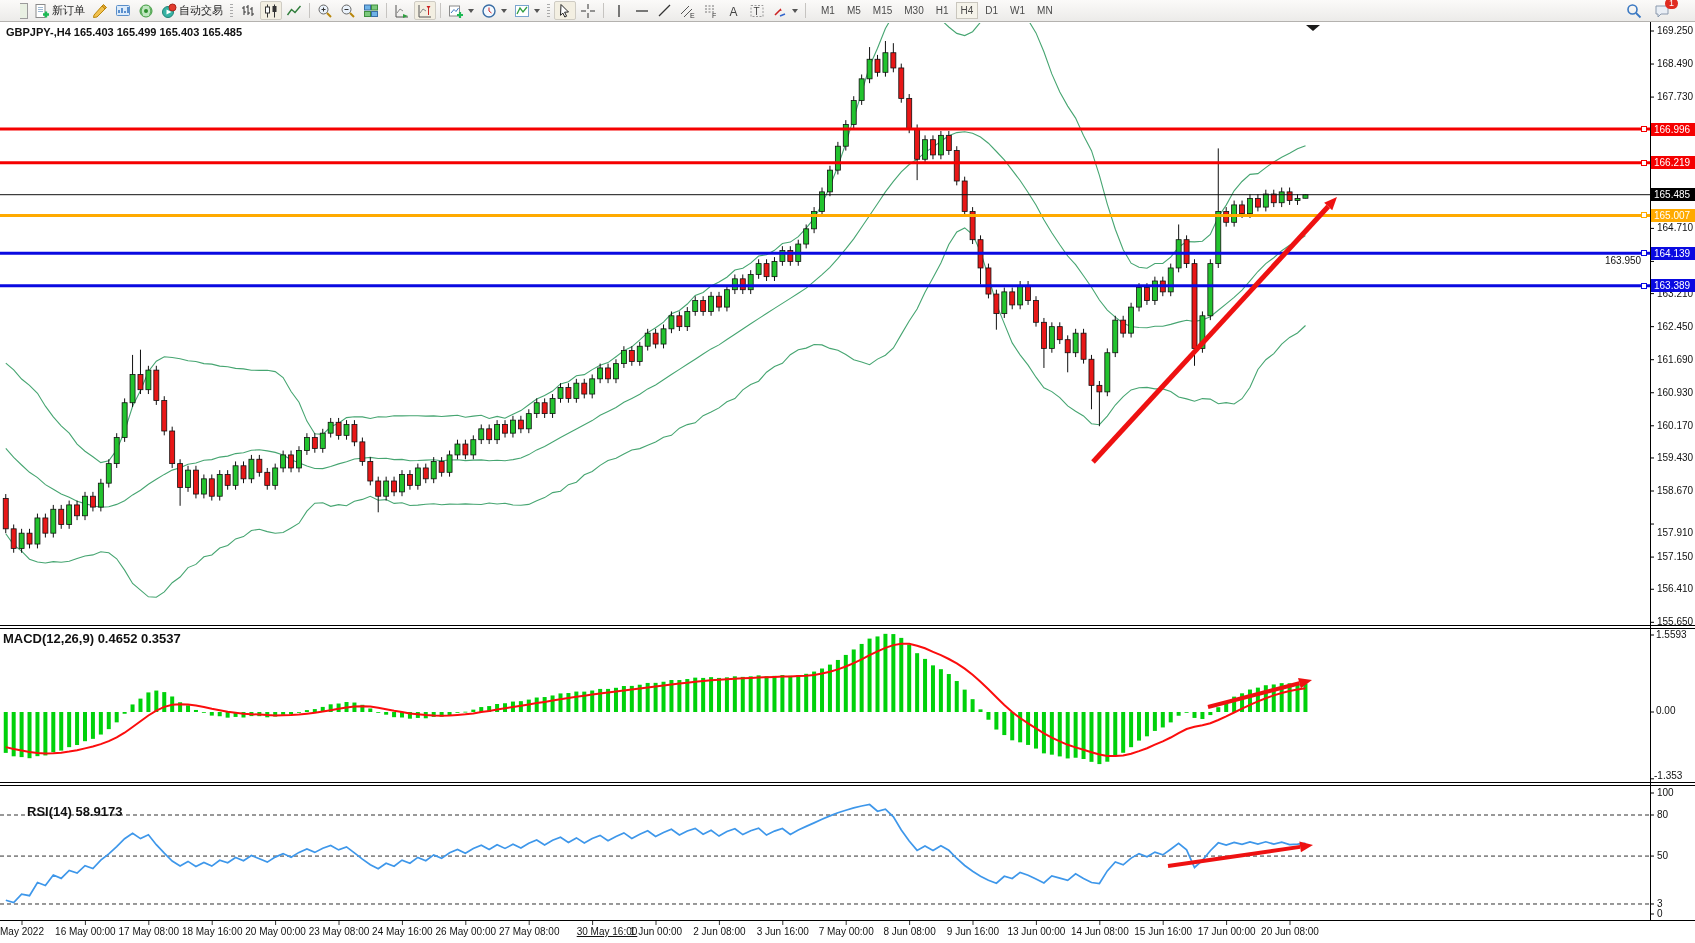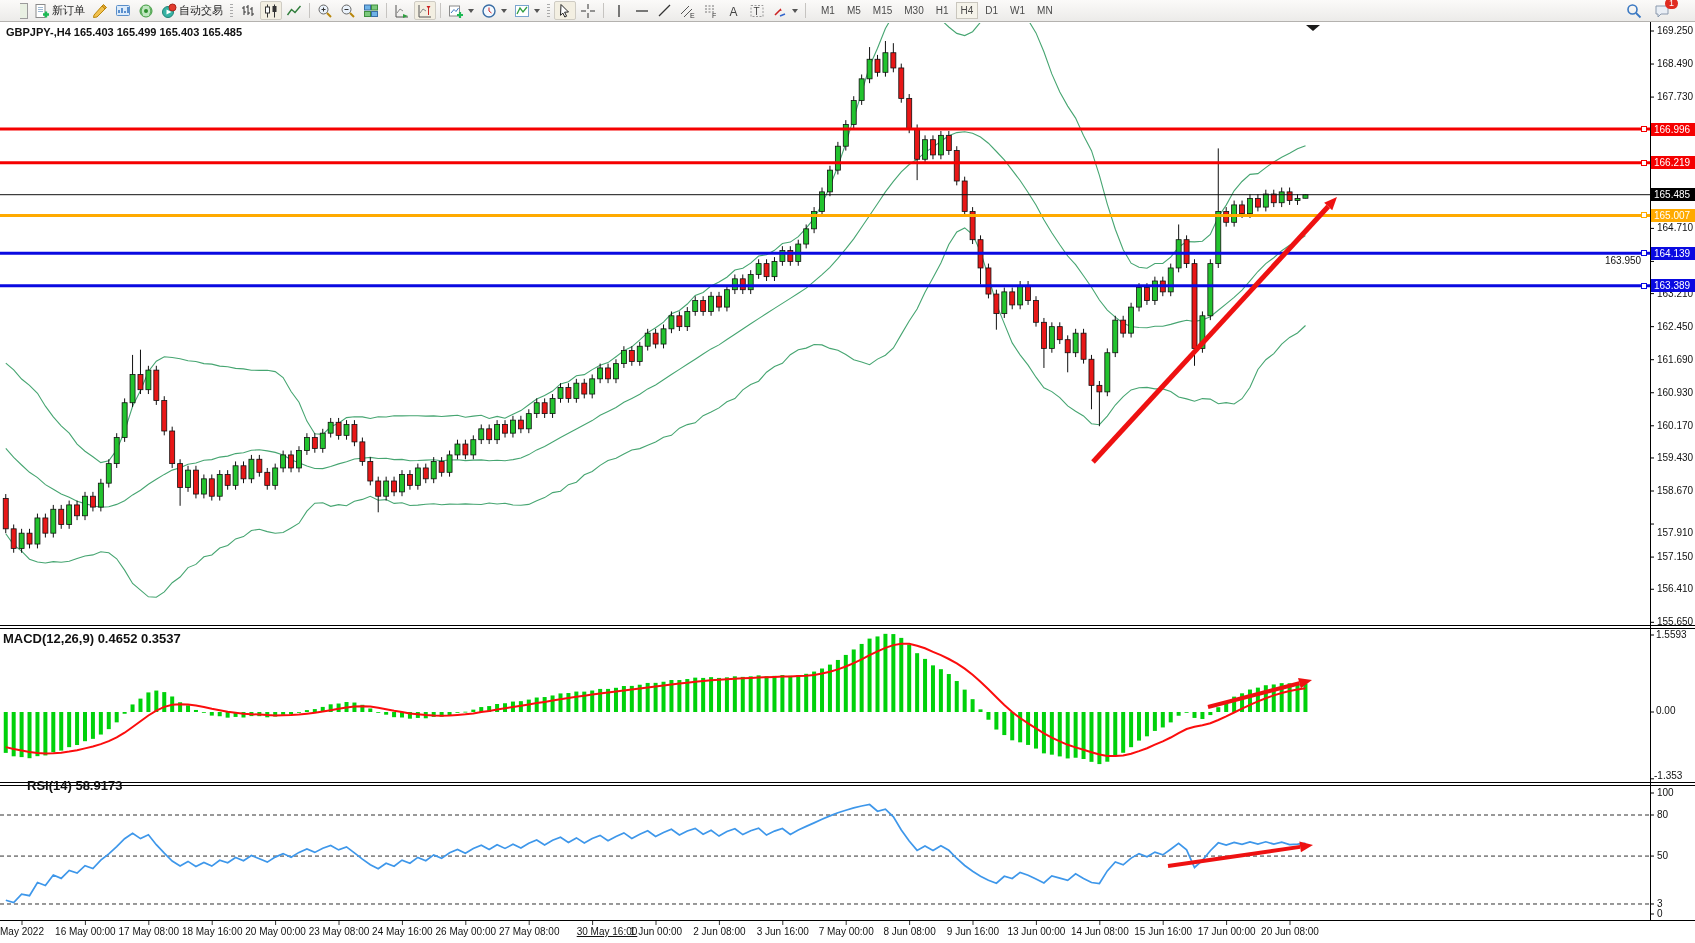--- a/index.html
+++ b/index.html
@@ -839,21 +839,21 @@
           <line x1="1036.4" y1="921" x2="1036.4" y2="925" stroke="#333"></line>
           <line x1="1099.8" y1="921" x2="1099.8" y2="925" stroke="#333"></line>
           <line x1="1163.2" y1="921" x2="1163.2" y2="925" stroke="#333"></line>
           <line x1="1226.6" y1="921" x2="1226.6" y2="925" stroke="#333"></line>
           <line x1="1290" y1="921" x2="1290" y2="925" stroke="#333"></line>
         </g>
       </svg>
     <div id="labels" style="position:absolute;left:0;top:0;width:1695px;height:943px;pointer-events:none;">
       <div class="lay" id="title">GBPJPY-,H4  165.403 165.499 165.403 165.485</div>
       <div class="lay pane-label" style="left:3px;top:631px;">MACD(12,26,9) 0.4652 0.3537</div>
-      <div class="lay pane-label" style="left:3px;top:778px;padding-left:24px;">RSI(14) 58.9173</div>
+      <div class="lay pane-label" style="left:3px;top:804px;padding-left:24px;">RSI(14) 58.9173</div>
       <div class="lay axis-text" style="left:1656px;top:629px;">1.5593</div>
       <div class="lay axis-text" style="left:1656px;top:705px;">0.00</div>
       <div class="lay axis-text" style="left:1654px;top:770px;">-1.353</div>
     <div class="lay axis-text" style="left: 1657px; top: 25px;">169.250</div>
         <div class="lay axis-text" style="left: 1657px; top: 58.0435px;">168.490</div>
         <div class="lay axis-text" style="left: 1657px; top: 91.087px;">167.730</div>
         <div class="lay axis-text" style="left: 1657px; top: 222.391px;">164.710</div>
         <div class="lay axis-text" style="left: 1605px; top: 255.435px;">163.950</div>
         <div class="lay axis-text" style="left: 1657px; top: 287.609px;">163.210</div>
         <div class="lay axis-text" style="left: 1657px; top: 320.652px;">162.450</div>

